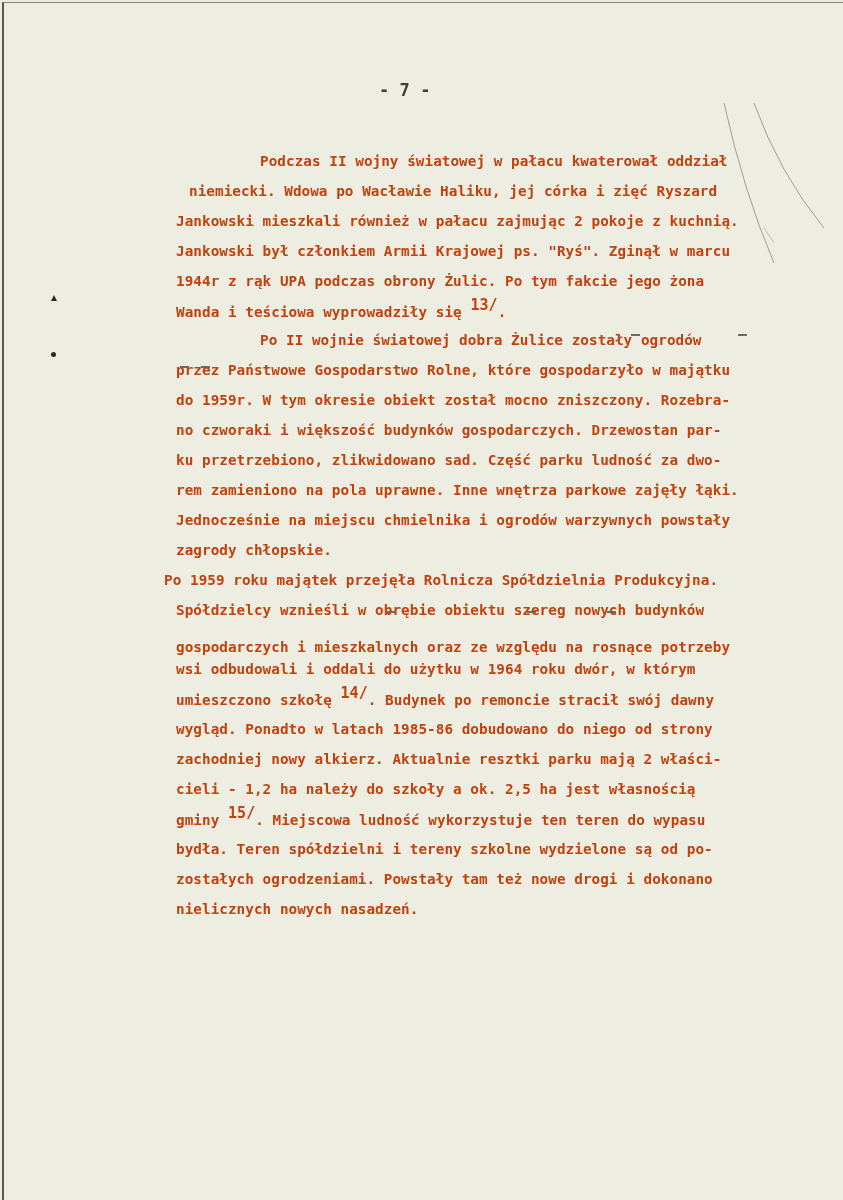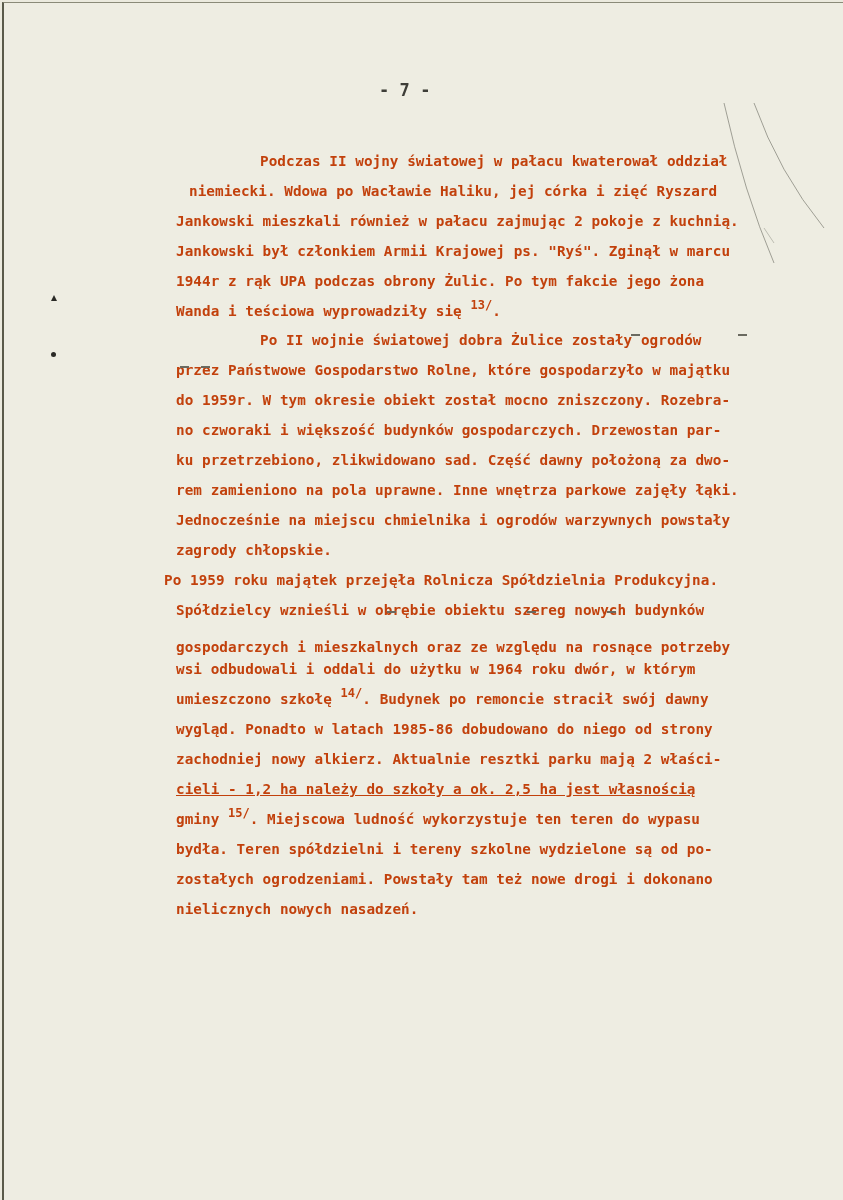--- a/index.html
+++ b/index.html
@@ -18,21 +18,21 @@
     font-family: "DejaVu Sans Mono", "Liberation Mono", monospace;
     font-weight: bold;
     color: #c2410c;
     font-size: 14.3px;
     letter-spacing: 0.05px;
     white-space: pre;
     position: absolute;
   }
   .page-number { left: 375px; top: 77px; font-size: 17px; color: #3e3e38; }
   .line { left: 172px; }
-  sup.fn { font-size: 12px; position: relative; top: -7px; vertical-align: baseline; }
+  sup.fn { font-size: 15px; position: relative; top: -7px; vertical-align: baseline; }
   .dash { position: absolute; width: 9px; height: 2px; background: #6a6a60; }
   .dot { position: absolute; width: 5px; height: 5px; border-radius: 50%; background: #2a2a26; }
   .tri { position: absolute; width: 0; height: 0; border-left: 3px solid transparent; border-right: 3px solid transparent; border-bottom: 6px solid #2a2a26; }
   svg.pencil { position: absolute; left: 0; top: 0; pointer-events: none; }
 </style>
 </head>
 <body>
 
 <div class="page">
 
@@ -42,32 +42,32 @@
       <div class="typed line" style="top: 150px; left: 256px;"><span>Podczas II wojny światowej w pałacu kwaterował oddział</span></div>
       <div class="typed line" style="top: 180px; left: 172px; margin-left: 13px;"><span>niemiecki. Wdowa po Wacławie Haliku, jej córka i zięć Ryszard</span></div>
       <div class="typed line" style="top: 210px; left: 172px;"><span>Jankowski mieszkali również w pałacu zajmując 2 pokoje z kuchnią.</span></div>
       <div class="typed line" style="top: 240px; left: 172px;"><span>Jankowski był członkiem Armii Krajowej ps. "Ryś". Zginął w marcu</span></div>
       <div class="typed line" style="top: 270px; left: 172px;"><span>1944r z rąk UPA podczas obrony Żulic. Po tym fakcie jego żona</span></div>
       <div class="typed line" style="top: 300px; left: 172px;"><span>Wanda i teściowa wyprowadziły się</span> <sup class="fn">13/</sup><span>.</span></div>
       <div class="typed line" style="top: 329px; left: 256px;"><span>Po II wojnie światowej dobra Żulice zostały ogrodów</span></div>
       <div class="typed line" style="top: 359px; left: 172px;"><span>przez Państwowe Gospodarstwo Rolne, które gospodarzyło w majątku</span></div>
       <div class="typed line" style="top: 389px; left: 172px;"><span>do 1959r. W tym okresie obiekt został mocno zniszczony. Rozebra-</span></div>
       <div class="typed line" style="top: 419px; left: 172px;"><span>no czworaki i większość budynków gospodarczych. Drzewostan par-</span></div>
-      <div class="typed line" style="top: 449px; left: 172px;"><span>ku przetrzebiono, zlikwidowano sad. Część dawny położoną za dwo-</span></div>
+      <div class="typed line" style="top: 449px; left: 172px;"><span>ku przetrzebiono, zlikwidowano sad. Część parku ludność za dwo-</span></div>
       <div class="typed line" style="top: 479px; left: 172px;"><span>rem zamieniono na pola uprawne. Inne wnętrza parkowe zajęły łąki.</span></div>
       <div class="typed line" style="top: 509px; left: 172px;"><span>Jednocześnie na miejscu chmielnika i ogrodów warzywnych powstały</span></div>
       <div class="typed line" style="top: 539px; left: 172px;"><span>zagrody chłopskie.</span></div>
       <div class="typed line" style="top: 569px; left: 160px;"><span>Po 1959 roku majątek przejęła Rolnicza Spółdzielnia Produkcyjna.</span></div>
       <div class="typed line" style="top: 599px; left: 172px;"><span>Spółdzielcy wznieśli w obrębie obiektu szereg nowych budynków</span></div>
       <div class="typed line" style="top: 636px; left: 172px;"><span>gospodarczych i mieszkalnych oraz ze względu na rosnące potrzeby</span></div>
       <div class="typed line" style="top: 658px; left: 172px;"><span>wsi odbudowali i oddali do użytku w 1964 roku dwór, w którym</span></div>
       <div class="typed line" style="top: 688px; left: 172px;"><span>umieszczono szkołę</span> <sup class="fn">14/</sup><span>. Budynek po remoncie stracił swój dawny</span></div>
       <div class="typed line" style="top: 718px; left: 172px;"><span>wygląd. Ponadto w latach 1985-86 dobudowano do niego od strony</span></div>
       <div class="typed line" style="top: 748px; left: 172px;"><span>zachodniej nowy alkierz. Aktualnie resztki parku mają 2 właści-</span></div>
-      <div class="typed line" style="top: 778px; left: 172px; text-decoration: underline;"><span>cieli - 1,2 ha należy do szkoły a ok. 2,5 ha jest własnością</span></div>
+      <div class="typed line" style="top: 778px; left: 172px;"><span>cieli - 1,2 ha należy do szkoły a ok. 2,5 ha jest własnością</span></div>
       <div class="typed line" style="top: 808px; left: 172px;"><span>gminy</span> <sup class="fn">15/</sup><span>. Miejscowa ludność wykorzystuje ten teren do wypasu</span></div>
       <div class="typed line" style="top: 838px; left: 172px; text-align: right;"><span>bydła. Teren spółdzielni i tereny szkolne wydzielone są od po-</span></div>
       <div class="typed line" style="top: 868px; left: 172px;"><span>zostałych ogrodzeniami. Powstały tam też nowe drogi i dokonano</span></div>
       <div class="typed line" style="top: 898px; left: 172px;"><span>nielicznych nowych nasadzeń.</span></div>
     </div>
 
   <div class="tri" style="left:47px;top:292px;"></div>
   <div class="dot" style="left:47px;top:349px;"></div>
 
   <div class="dash" style="left:627px;top:331px;"></div>

